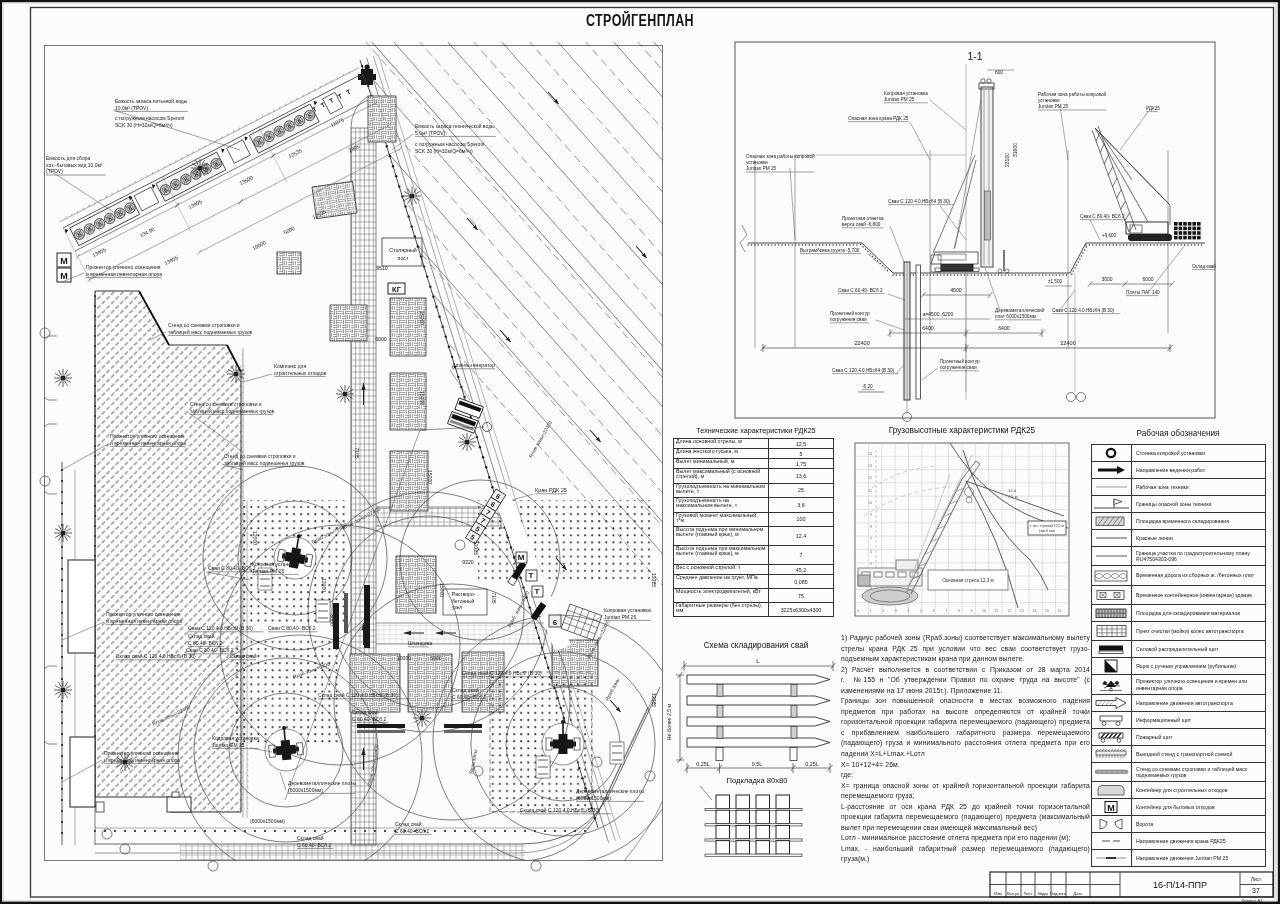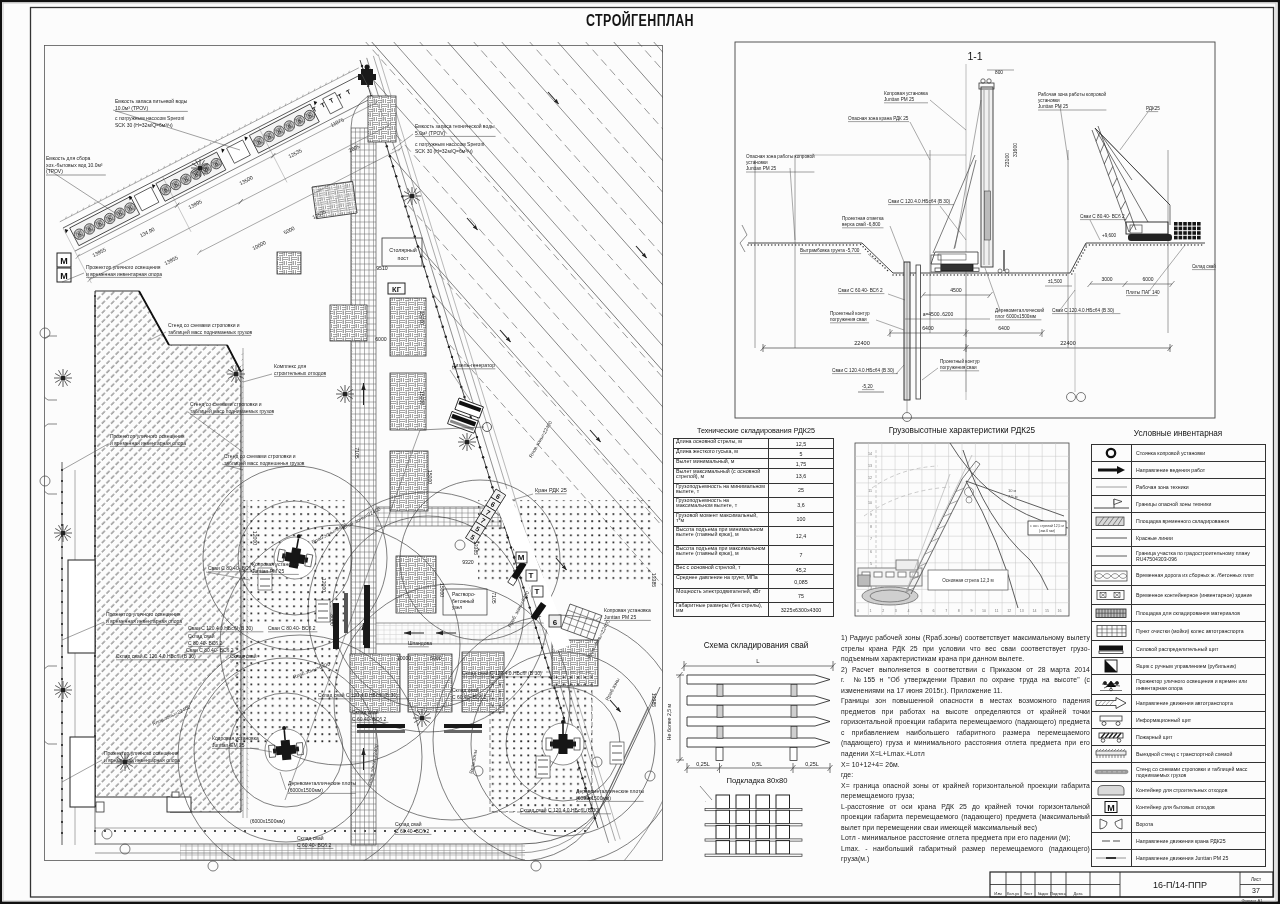--- a/index.html
+++ b/index.html
@@ -1730,21 +1730,21 @@
 <text x="1028.0" y="894.5" font-family="&quot;Liberation Sans&quot;, sans-serif" font-size="4.0" text-anchor="middle" fill="#222" font-weight="normal">Лист</text>
 <text x="1043.0" y="894.5" font-family="&quot;Liberation Sans&quot;, sans-serif" font-size="4.0" text-anchor="middle" fill="#222" font-weight="normal">№док</text>
 <text x="1058.0" y="894.5" font-family="&quot;Liberation Sans&quot;, sans-serif" font-size="4.0" text-anchor="middle" fill="#222" font-weight="normal">Подпись</text>
 <text x="1078.0" y="894.5" font-family="&quot;Liberation Sans&quot;, sans-serif" font-size="4.0" text-anchor="middle" fill="#222" font-weight="normal">Дата</text>
 <text x="1180.0" y="888.0" font-family="&quot;Liberation Sans&quot;, sans-serif" font-size="9" text-anchor="middle" fill="#111" font-weight="normal">16-П/14-ППР</text>
 <text x="1256.0" y="880.5" font-family="&quot;Liberation Sans&quot;, sans-serif" font-size="4.6" text-anchor="middle" fill="#222" font-weight="normal">Лист</text>
 <text x="1256.0" y="893.0" font-family="&quot;Liberation Sans&quot;, sans-serif" font-size="7" text-anchor="middle" fill="#111" font-weight="normal">37</text>
 <text x="1252.0" y="901.5" font-family="&quot;Liberation Sans&quot;, sans-serif" font-size="4.2" text-anchor="middle" fill="#333" font-weight="normal">Формат А1</text>
 </svg>
 <div style="position:absolute;left:660px;top:426px;width:190px;">
-<div style="text-align:center;font-size:7.2px;color:#111;margin-left:2px;">Технические складирования РДК25</div>
+<div style="text-align:center;font-size:7.2px;color:#111;margin-left:2px;">Технические характеристики РДК25</div>
 </div>
 <table style="position:absolute;left:673px;top:438px;width:160px;border-collapse:collapse;font-size:5.3px;color:#1a1a1a;table-layout:fixed;border:1px solid #222;">
 <colgroup>
         <col style="width:95px">
         <col style="width:65px">
       </colgroup>
       <tbody>
         <tr style="height:10px;">
           <td style="border:0.7px solid #333;padding:0 1px 0 2px;vertical-align:top;line-height:5.4px;">Длина основной стрелы, м</td>
           <td style="border:0.7px solid #333;text-align:center;vertical-align:middle;">12,5</td>
@@ -1792,21 +1792,21 @@
         <tr style="height:14px;">
           <td style="border:0.7px solid #333;padding:0 1px 0 2px;vertical-align:top;line-height:5.4px;">Мощность электродвигателей, кВт</td>
           <td style="border:0.7px solid #333;text-align:center;vertical-align:middle;">75</td>
         </tr>
         <tr style="height:14px;">
           <td style="border:0.7px solid #333;padding:0 1px 0 2px;vertical-align:top;line-height:5.4px;">Габаритные размеры (без стрелы), мм</td>
           <td style="border:0.7px solid #333;text-align:center;vertical-align:middle;">3225х6300х4300</td>
         </tr>
       </tbody>
     </table>
-<div style="position:absolute;left:1091px;top:429px;width:174px;text-align:center;font-size:8.2px;color:#111;">Условные инвентарная</div>
+<div style="position:absolute;left:1091px;top:429px;width:174px;text-align:center;font-size:8.2px;color:#111;">Рабочая обозначения</div>
 <table style="position:absolute;left:1091px;top:444px;width:174px;border-collapse:collapse;font-size:5.2px;color:#1a1a1a;table-layout:fixed;border:1px solid #222;">
 <colgroup>
         <col style="width:40px">
         <col style="width:134px">
       </colgroup>
       <tbody>
         <tr style="height:15.85px;">
           <td style="border:0.8px solid #333;padding:0;">
             <svg width="39" height="100%" viewBox="0 0 39 16" preserveAspectRatio="xMidYMid meet" style="display:block;margin:auto;">
               <circle cx="19" cy="8" r="4.2" fill="none" stroke="#111" stroke-width="2.3"></circle>

